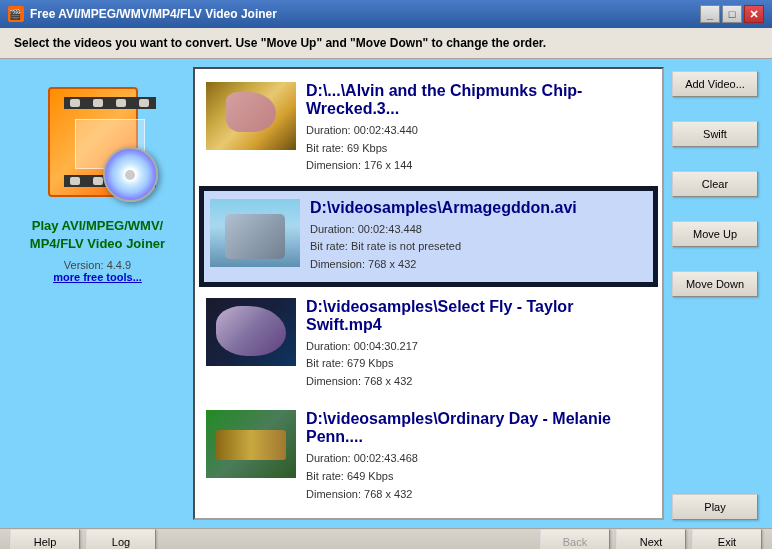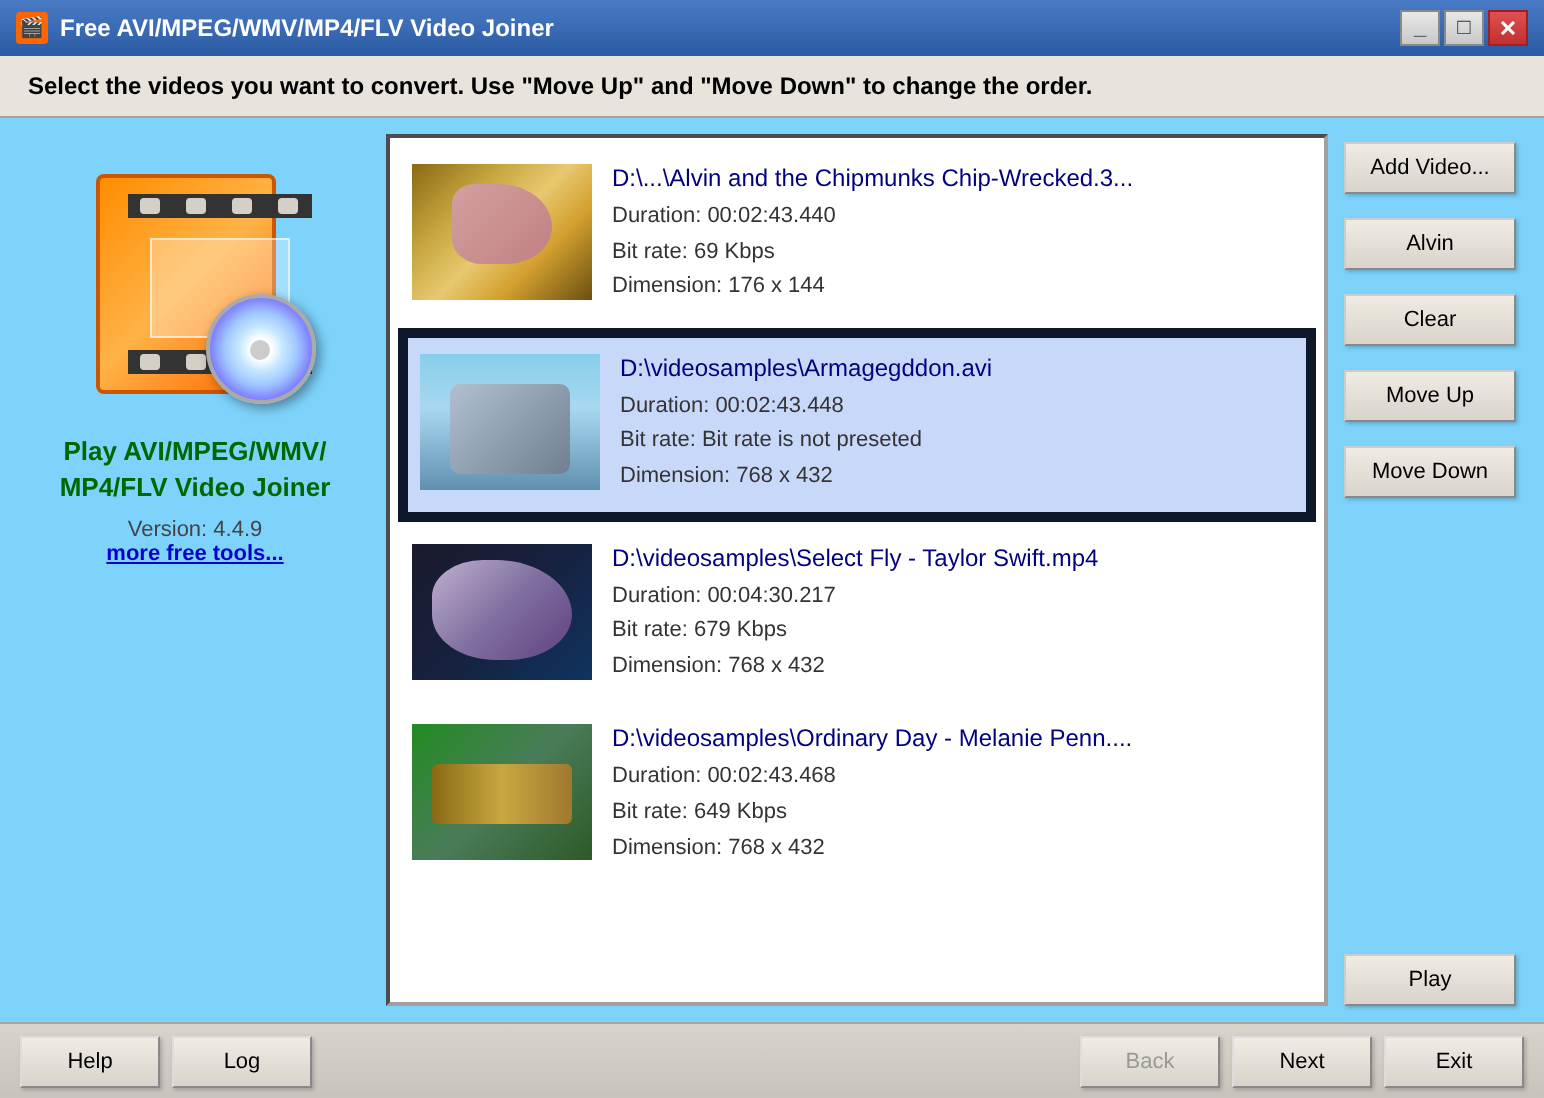--- a/index.html
+++ b/index.html
@@ -269,37 +269,37 @@
       top: 20px; left: 10px;
       width: 70px; height: 30px;
       background: linear-gradient(90deg, #8B6914, #c8a840, #a07830);
       border-radius: 3px;
     }
 
     .video-info {
       flex: 1;
     }
     .video-filename {
-      font-size: 12px;
-      font-weight: normal;
+      font-size: 16px;
+      font-weight: bold;
       color: #000080;
       margin-bottom: 4px;
     }
     .video-meta {
       font-size: 11px;
       color: #333;
       line-height: 1.6;
     }
 
     
     .right-buttons {
       width: 90px;
       display: flex;
       flex-direction: column;
-      gap: 12px;
+      gap: 24px;
       padding-top: 4px;
     }
     .action-btn {
       width: 86px;
       height: 26px;
       background: linear-gradient(to bottom, #f0ece4, #d8d4cc);
       border: 1px solid #888;
       border-top-color: #ccc;
       border-left-color: #ccc;
       font-size: 11px;
@@ -429,21 +429,21 @@
           <div class="video-thumbnail thumb-4"></div>
           <div class="video-info">
             <div class="video-filename">D:\videosamples\Ordinary Day - Melanie Penn....</div>
             <div class="video-meta">Duration: 00:02:43.468<br>Bit rate: 649 Kbps<br>Dimension: 768 x 432</div>
           </div>
         </div>
       </div>
 
     <div class="right-buttons">
       <button class="action-btn">Add Video...</button>
-      <button class="action-btn">Alvin</button>
+      <button class="action-btn">Swift</button>
       <button class="action-btn">Clear</button>
       <button class="action-btn">Move Up</button>
       <button class="action-btn">Move Down</button>
       <div class="spacer"></div>
       <button class="action-btn">Play</button>
     </div>
 
   </div>
 
   <div class="bottom-nav">

